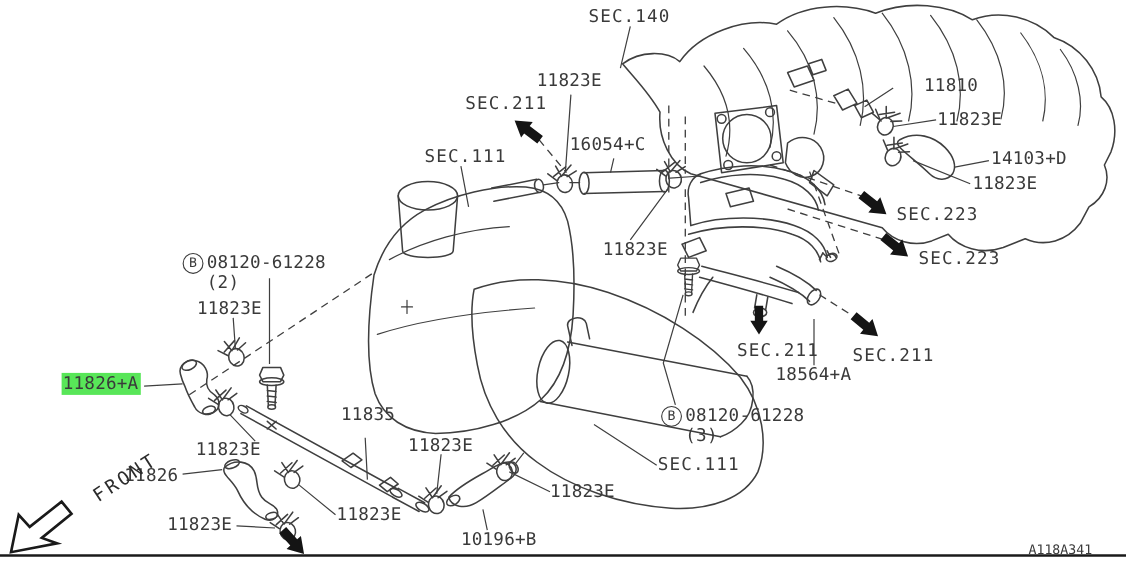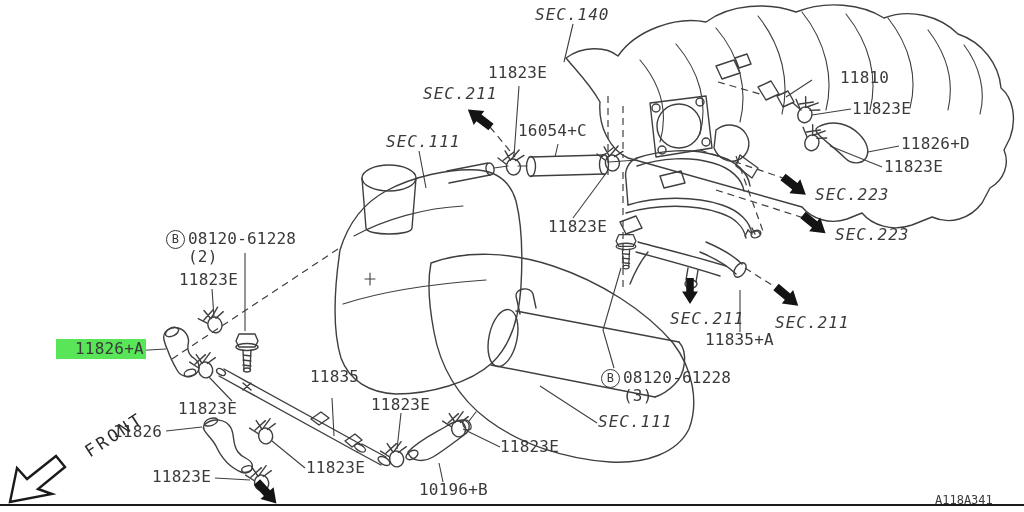--- a/index.html
+++ b/index.html
@@ -12,22 +12,22 @@
   #diagram-root svg{position:absolute;left:0;top:0;}
   .art{stroke:var(--line);stroke-width:1.4;fill:none;stroke-linecap:round;stroke-linejoin:round;}
   .thin{stroke-width:1.1;}
   .leader{stroke:var(--line);stroke-width:1.1;fill:none;}
   .dash{stroke:var(--line);stroke-width:1.2;fill:none;stroke-dasharray:7 5;}
   .blk{fill:var(--arrow);stroke:none;}
   .lbl{
     position:absolute;font-size:16px;line-height:18px;color:var(--text);
     letter-spacing:0.2px;white-space:nowrap;user-select:none;
   }
-  .lbl.sec{letter-spacing:1px;font-style:italic;}
-  .hl{padding:1px 2px 1px 19px;}
+  .lbl.sec{letter-spacing:1px;}
+  .hl{padding:1px 2px 1px 1px;}
   .bcirc{
     display:inline-block;width:17px;height:17px;line-height:17px;border:1.6px solid var(--text);
     border-radius:50%;text-align:center;font-size:12px;margin-right:3px;vertical-align:1px;
   }
   .qty{margin-left:22px;line-height:16px;}
   .front-label{
     position:absolute;left:92px;top:441px;font-size:17px;letter-spacing:3px;
     transform:rotate(-33deg);transform-origin:0 100%;color:#2c2c2c;
   }
   .code{position:absolute;left:935px;top:493px;font-size:12px;color:var(--text);}
@@ -219,21 +219,21 @@
     <path d="M0,505 L1024,505" stroke="#1a1a1a" stroke-width="2.2"></path>
   </svg>
 
   <div class="lbl sec" style="left:535px;top:6px">SEC.140</div>
   <div class="lbl" style="left:488px;top:64px">11823E</div>
   <div class="lbl sec" style="left:423px;top:85px">SEC.211</div>
   <div class="lbl" style="left:518px;top:122px">16054+C</div>
   <div class="lbl sec" style="left:386px;top:133px">SEC.111</div>
   <div class="lbl" style="left:840px;top:69px">11810</div>
   <div class="lbl" style="left:852px;top:100px">11823E</div>
-  <div class="lbl" style="left:901px;top:135px">11826+D</div>
+  <div class="lbl" style="left:901px;top:135px">14103+D</div>
   <div class="lbl" style="left:884px;top:158px">11823E</div>
   <div class="lbl sec" style="left:815px;top:186px">SEC.223</div>
   <div class="lbl sec" style="left:835px;top:226px">SEC.223</div>
   <div class="lbl" style="left:548px;top:218px">11823E</div>
 
   <div class="lbl" style="left:166px;top:230px">
     <span class="bcirc">B</span><span>08120-61228</span>
     <div class="qty">(2)</div>
   </div>
 
@@ -243,21 +243,21 @@
   <div class="lbl" style="left:310px;top:368px">11835</div>
   <div class="lbl" style="left:371px;top:396px">11823E</div>
   <div class="lbl" style="left:113px;top:423px">11826</div>
   <div class="lbl" style="left:152px;top:468px">11823E</div>
   <div class="lbl" style="left:306px;top:459px">11823E</div>
   <div class="lbl" style="left:419px;top:481px">10196+B</div>
   <div class="lbl" style="left:500px;top:438px">11823E</div>
   <div class="lbl sec" style="left:598px;top:413px">SEC.111</div>
   <div class="lbl sec" style="left:670px;top:310px">SEC.211</div>
   <div class="lbl sec" style="left:775px;top:314px">SEC.211</div>
-  <div class="lbl" style="left:705px;top:331px">11835+A</div>
+  <div class="lbl" style="left:705px;top:331px">18564+A</div>
 
   <div class="lbl" style="left:601px;top:369px">
     <span class="bcirc">B</span><span>08120-61228</span>
     <div class="qty">(3)</div>
   </div>
 
   <div class="front-label">FRONT</div>
   <div class="code">A118A341</div>
 </div>
 

